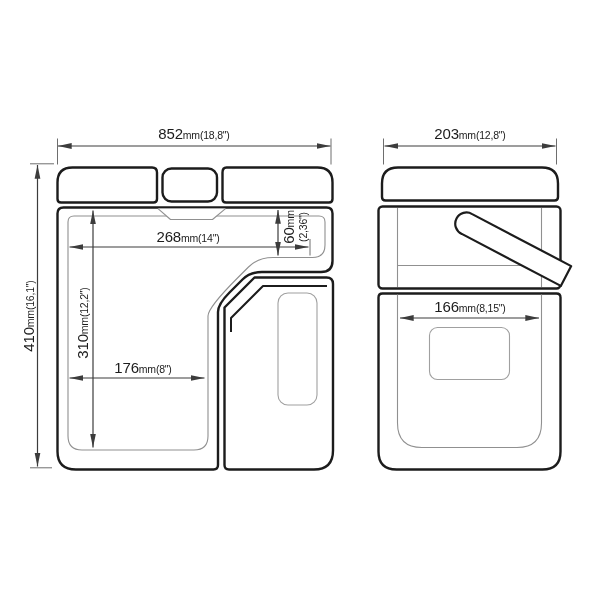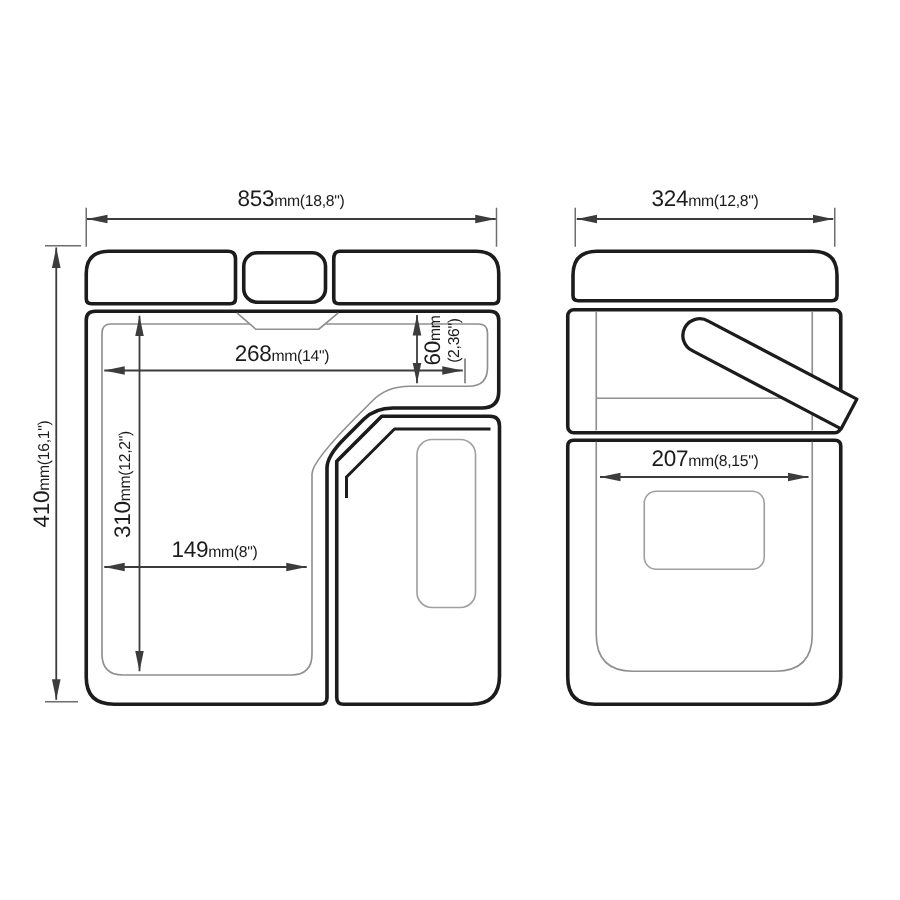--- a/index.html
+++ b/index.html
@@ -78,45 +78,45 @@
       <path d="M37.5,165 V466.5" marker-start="url(#ah)" marker-end="url(#ah)"></path>
       <path d="M69.5,247 H308.5" marker-start="url(#ah)" marker-end="url(#ah)"></path>
       <path d="M278,210 V255.5" marker-start="url(#ah)" marker-end="url(#ah)"></path>
       <path d="M93,210.5 V447.5" marker-start="url(#ah)" marker-end="url(#ah)"></path>
       <path d="M69.5,378 H204.5" marker-start="url(#ah)" marker-end="url(#ah)"></path>
       <path d="M400,318 H539" marker-start="url(#ah)" marker-end="url(#ah)"></path>
     </g>
   </svg>
 
   <div class="dim" style="left:194px;top:134px;">
-    <span class="num">853</span><span class="unit">mm(18,8")</span>
+    <span class="num">852</span><span class="unit">mm(18,8")</span>
   </div>
 
   <div class="dim" style="left:470px;top:134px;">
-    <span class="num">324</span><span class="unit">mm(12,8")</span>
+    <span class="num">203</span><span class="unit">mm(12,8")</span>
   </div>
 
   <div class="dim rot" style="left:29px;top:316px;">
     <span class="num">410</span><span class="unit">mm(16,1")</span>
   </div>
 
   <div class="dim" style="left:188px;top:237px;">
     <span class="num">268</span><span class="unit">mm(14")</span>
   </div>
 
   <div class="dim rot" style="left:296px;top:227px;">
     <span class="row"><span class="num">60</span><span class="unit">mm</span></span>
     <span class="row"><span class="unit">(2,36")</span></span>
   </div>
 
   <div class="dim rot" style="left:83px;top:323px;">
     <span class="num">310</span><span class="unit">mm(12,2")</span>
   </div>
 
   <div class="dim" style="left:143px;top:368px;">
-    <span class="num">149</span><span class="unit">mm(8")</span>
+    <span class="num">176</span><span class="unit">mm(8")</span>
   </div>
 
   <div class="dim" style="left:470px;top:307px;">
-    <span class="num">207</span><span class="unit">mm(8,15")</span>
+    <span class="num">166</span><span class="unit">mm(8,15")</span>
   </div>
 
 </div>
 
 </body></html>

